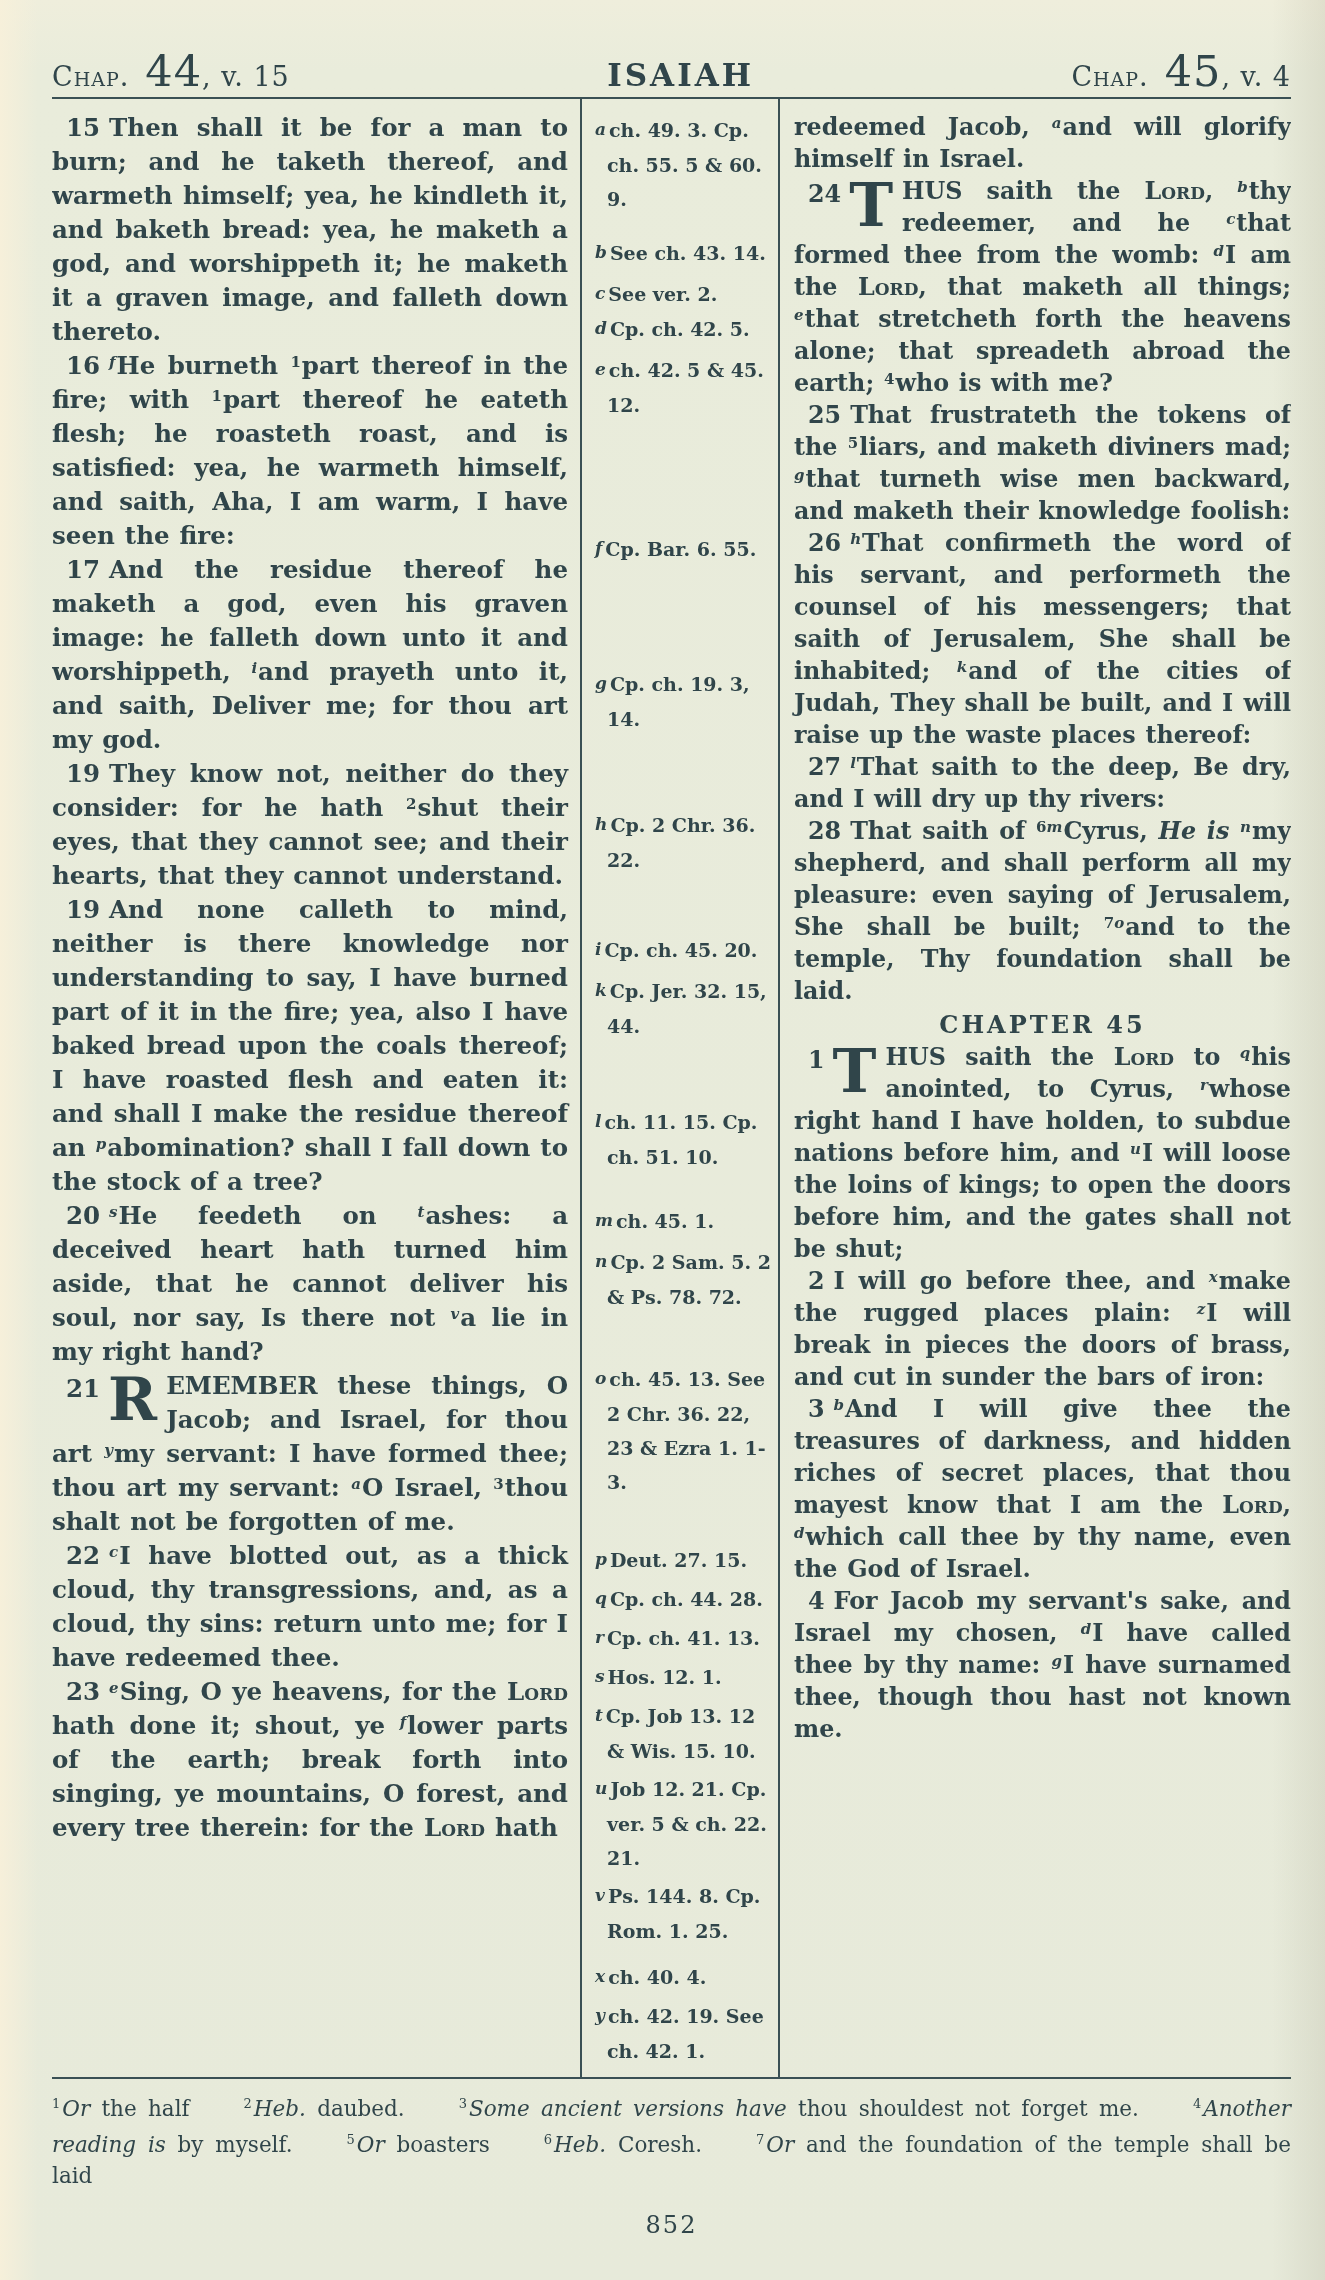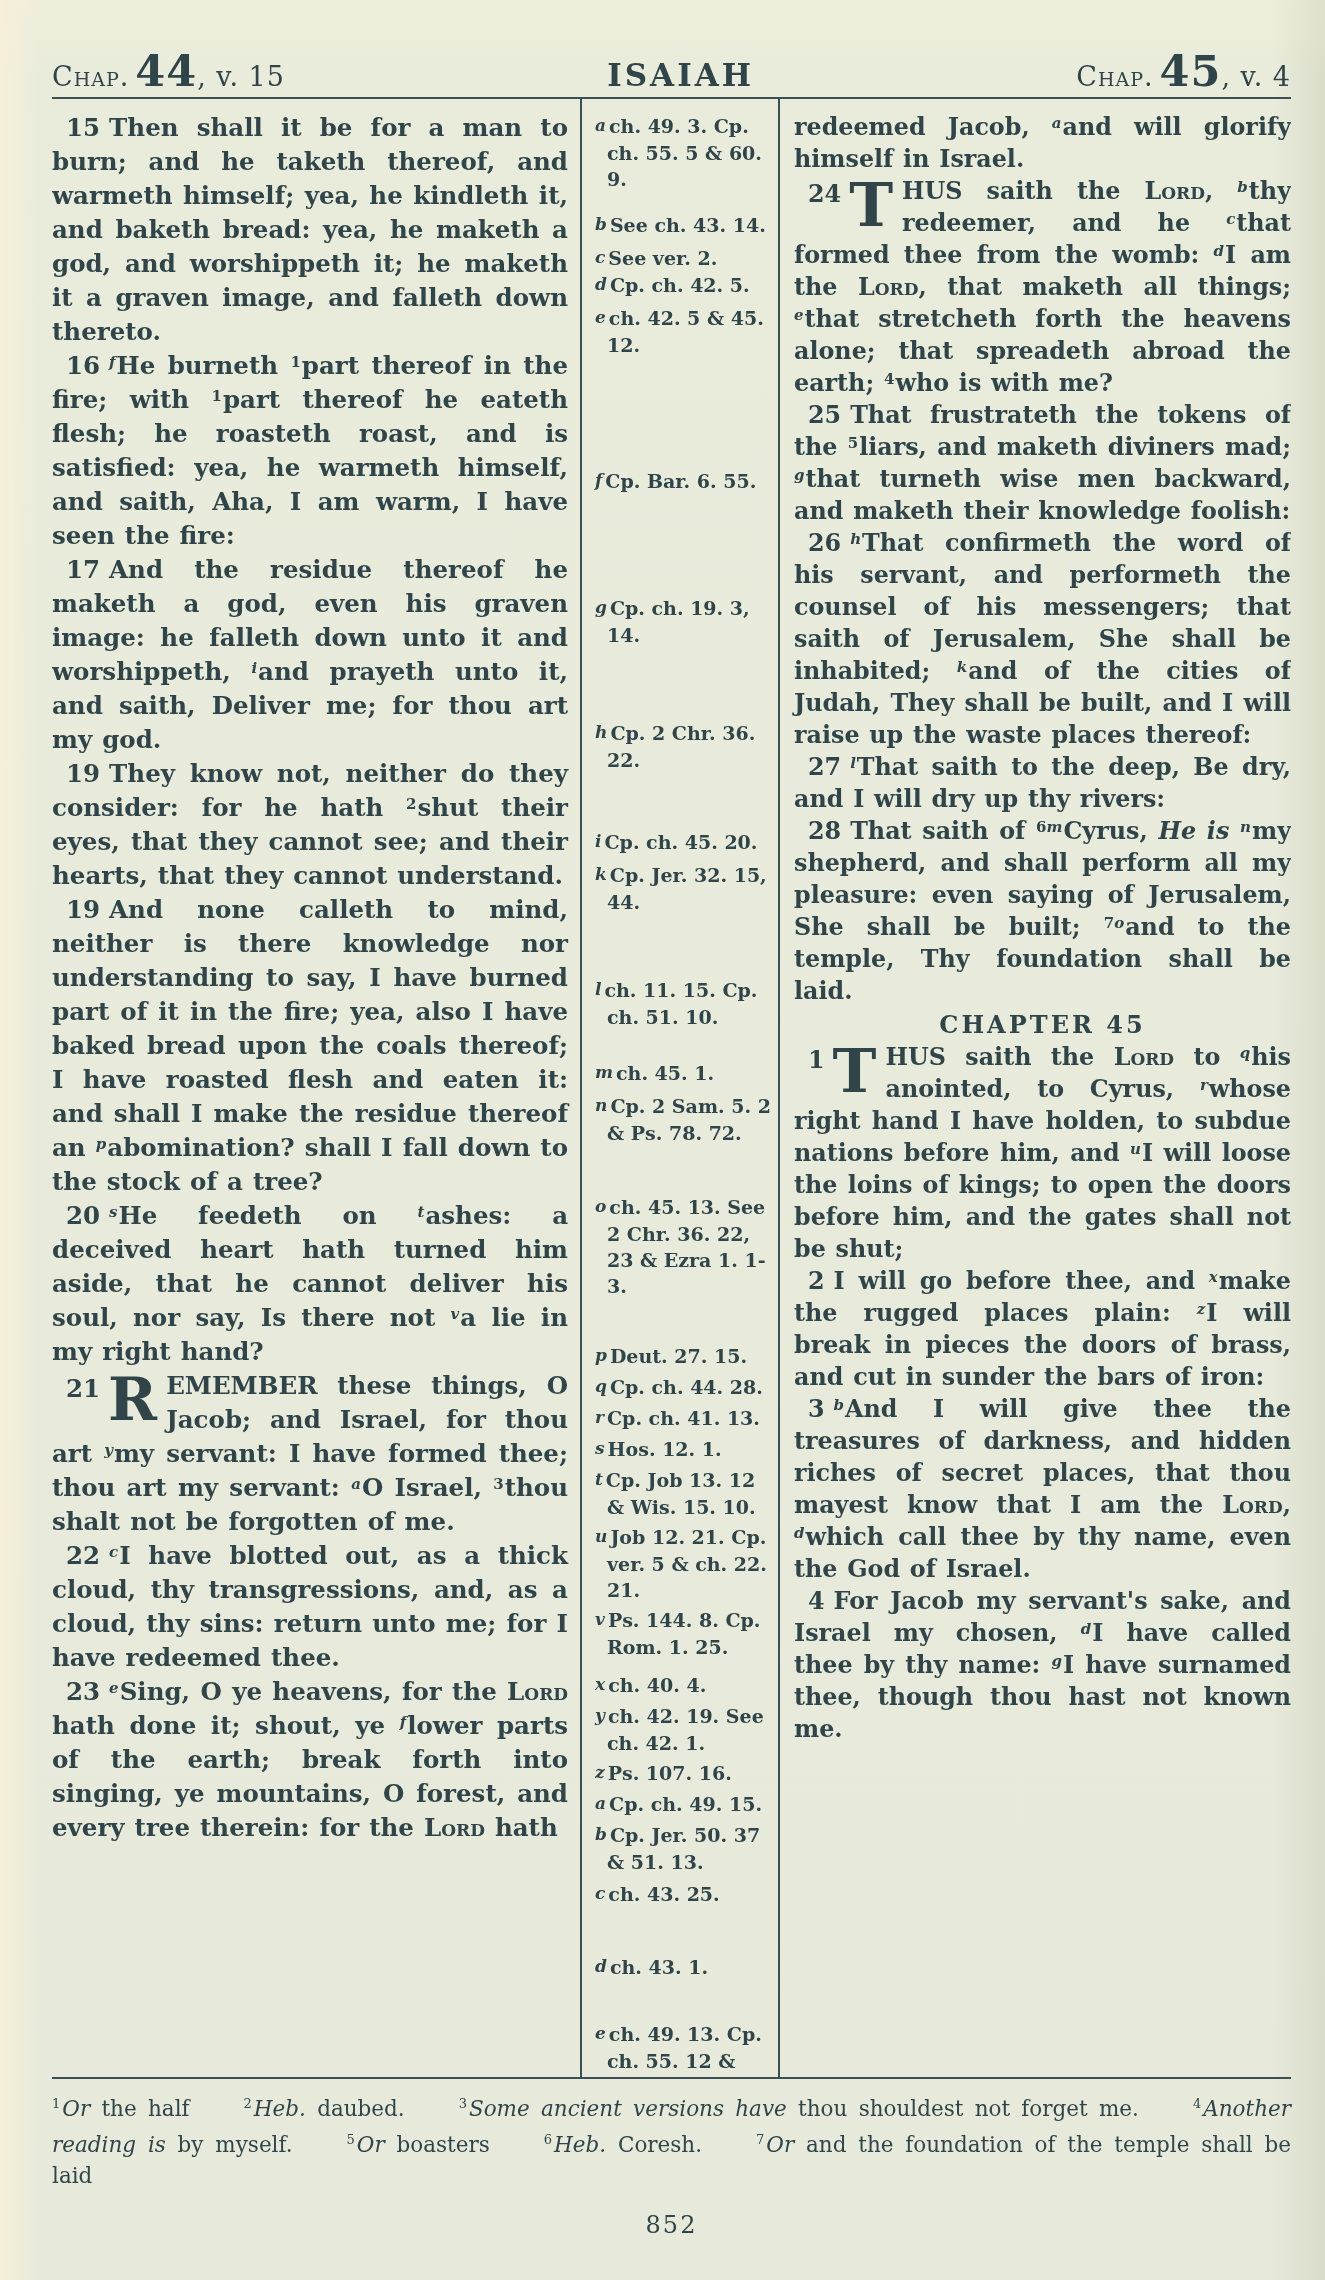--- a/index.html
+++ b/index.html
@@ -13,29 +13,29 @@
       linear-gradient(90deg, rgba(0,0,0,0) 96%, rgba(120,115,90,.12) 100%),
       linear-gradient(180deg, #efeedc 0, #e9ecdb 70px, #e7eada 100%);
   }
   .page { padding:0 34px 0 52px; position:relative; height:2280px; }
 
   
   .page-header { display:flex; align-items:baseline; padding-top:50px; }
   .hdr-side { font-size:27px; letter-spacing:1px; white-space:nowrap; }
   .hdr-center { flex:1; text-align:center; font-size:31px; letter-spacing:3px; font-weight:700; }
   .sc { font-variant:small-caps; }
-  .bignum { font-size:43px; line-height:1; margin-left:6px;font-weight:bold; }
+  .bignum { font-size:43px; line-height:1; margin-left:16px; }
   .header-rule { height:2px; background:#3a5054; margin-top:4px; }
 
   
   .columns { display:flex; height:1978px; overflow:hidden;font-weight:bold; }
   .col { overflow:hidden; }
   .col-left  { width:528px; padding:12px 12px 0 0; }
   .col-refs  { width:200px; border-left:2px solid #3a5054; border-right:2px solid #3a5054;
-               padding:14px 6px 0 13px; font-size:19px; line-height:26px; }
+               padding:14px 6px 0 13px; font-size:19px; line-height:34px; }
   .col-right { flex:1; padding:12px 0 0 14px; }
 
   .verse { text-align:justify; text-indent:14px; word-spacing:1.5px; clear:left; }
   .col-left  .verse { font-size:24.5px; line-height:34px; }
   .col-right .verse { font-size:23.8px; line-height:32px; }
   .verse.cont { text-indent:0; }
   .vnum { margin-right:9px; }
   .dc-verse { text-indent:0; }
   .dc-verse .vnum { float:left; margin:0 8px 0 14px; padding-top:3px; }
   .dc { float:left; font-size:59px; line-height:56px; margin:3px 9px 0 0; }

